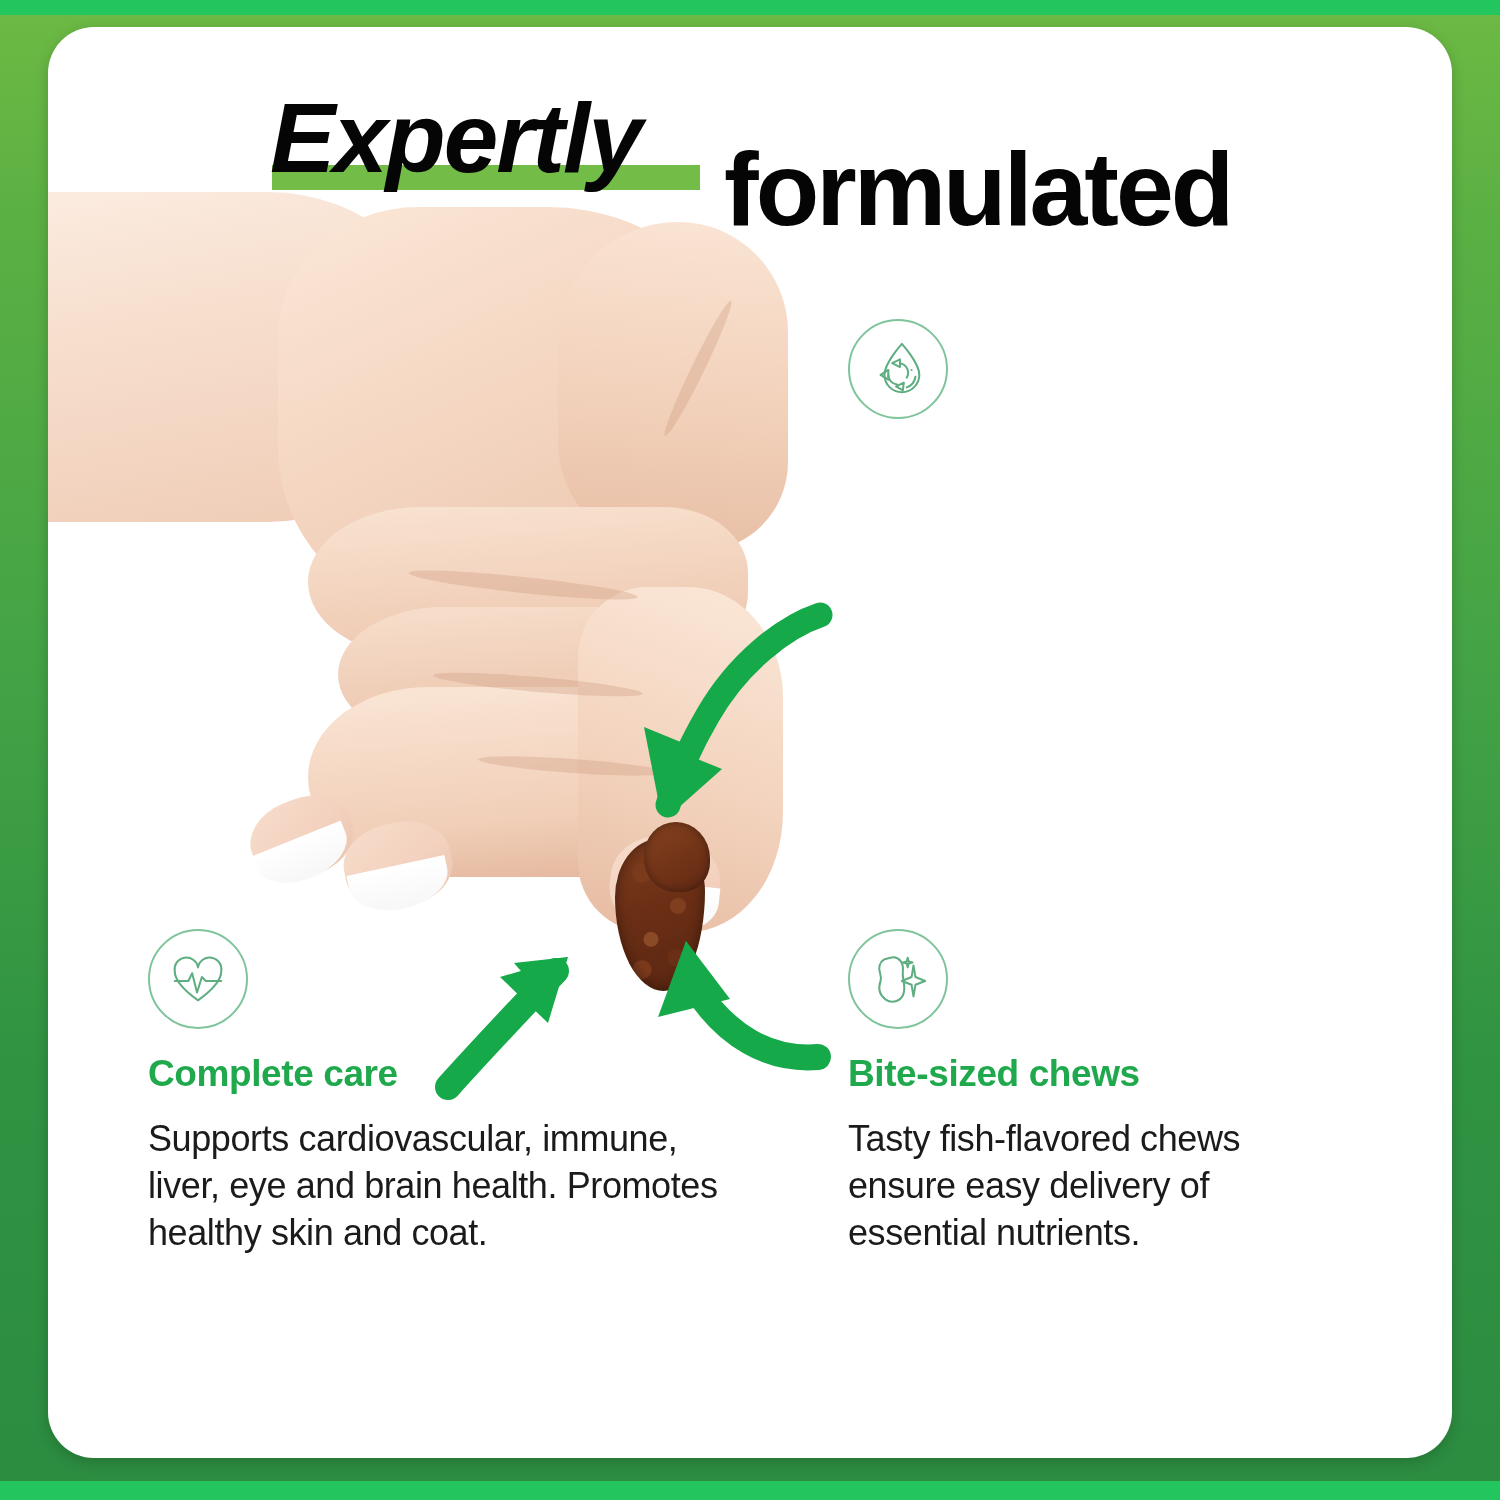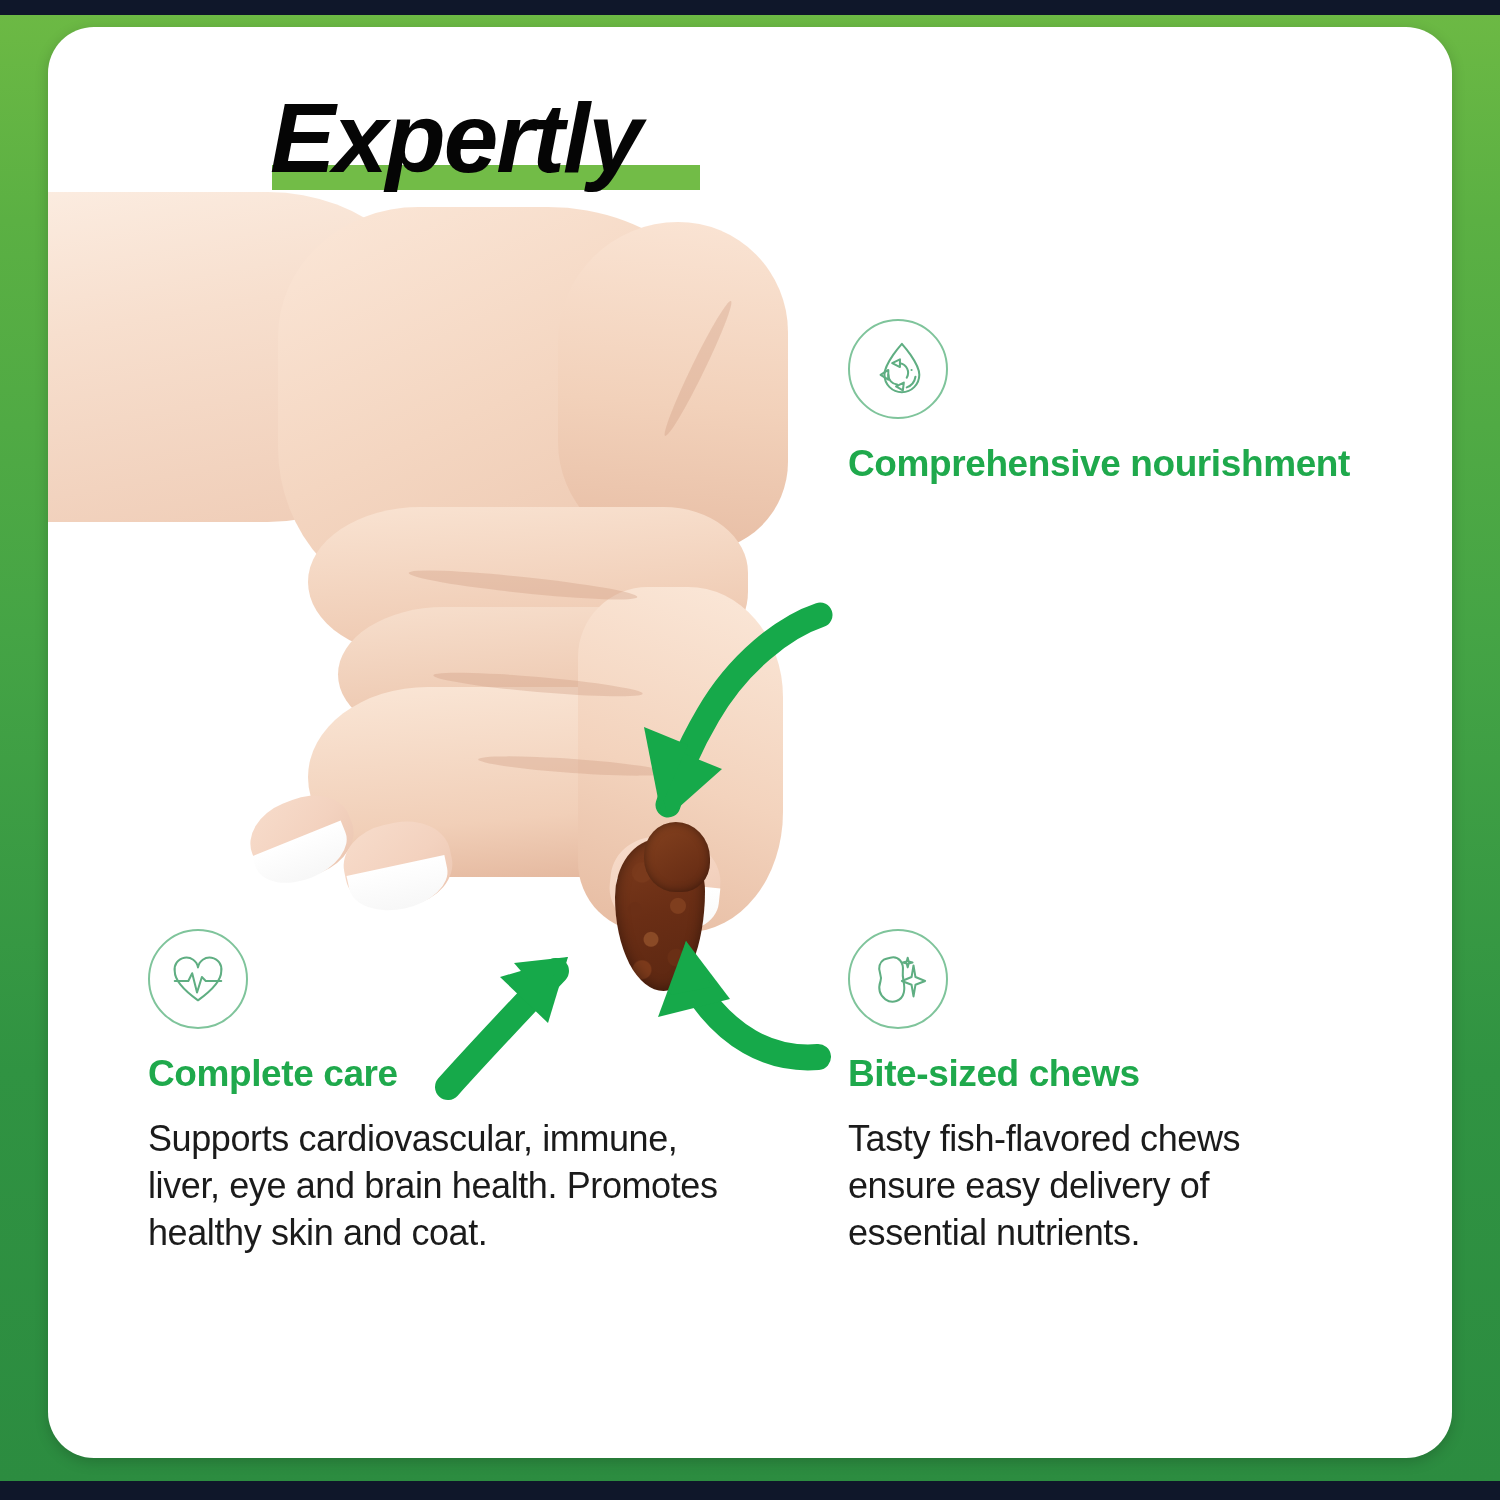--- a/index.html
+++ b/index.html
@@ -2,21 +2,21 @@
 <html><head>
 <meta charset="utf-8">
 <style>
   html,body{margin:0;padding:0;}
   body{
     width:1500px;height:1500px;
     background:#ffffff;
     font-family:"Liberation Sans", sans-serif;
     overflow:hidden;
   }
-  .stage{position:relative;width:1500px;height:1500px;overflow:hidden;background:#0f172a;}
+  .stage{position:relative;width:1500px;height:1500px;overflow:hidden;background:#22c55e;}
 
   
   .green-frame{
     position:absolute;left:0;top:15px;width:1500px;height:1466px;
     background:linear-gradient(180deg,#6CB944 0%,#5BB043 14%,#45A445 42%,#309342 72%,#2C8C40 100%);
   }
   
   .card{
     position:absolute;left:48px;top:27px;width:1404px;height:1431px;
     background:#ffffff;border-radius:46px;
@@ -148,20 +148,21 @@
 
   <div class="green-frame"></div>
 
   <div class="card">
 
     <div class="heading">
       <div class="hl-wrap">
         <div class="hl-bar"></div>
         <div class="hl-word">Expertly</div>
       </div>
+      <div class="h-word2">formulated</div>
     </div>
 
     <div class="hand-wrap">
       <div class="forearm"></div>
       <div class="palm"></div>
       <div class="knuck"></div>
       <div class="f-top"></div>
       <div class="f-mid"></div>
       <div class="thumb"></div>
       <div class="idx"></div>
@@ -209,21 +210,20 @@
           <path d="M36 6 C 36 6, 54 26, 54 38 A18 18 0 0 1 18 38 C 18 26, 36 6, 36 6 Z"></path>
           <path d="M50 40 a14 14 0 0 1 -9 11"></path>
           <path d="M26 26 L 34 22 L 34 30 Z"></path>
           <path d="M34 26 a10 10 0 0 1 7 15"></path>
           <path d="M14 38 L 22 33 L 22 43 Z"></path>
           <path d="M22 38 a10 10 0 0 0 9 10"></path>
           <path d="M38 46 L 30 50 L 37 54 Z"></path>
           <circle cx="46" cy="33" r="1.1" fill="#5FAE82" stroke="none"></circle>
         </svg>
       </div>
-      <div class="f-title">Comprehensive nourishment</div>
     </div>
 
     <div class="feat feat-chews">
       <div class="ic-circle">
         <svg width="62" height="62" viewBox="0 0 64 64" fill="none" stroke="#5FAE82" stroke-width="2.1" stroke-linecap="round" stroke-linejoin="round">
           <path d="M24 10 C 33 8, 38 15, 37 24 C 36 32, 40 38, 38 46 C 36 55, 26 58, 19 53 C 12 48, 12 40, 14 34 C 16 28, 11 24, 13 18 C 15 12, 19 11, 24 10 Z"></path>
           <path d="M48 18 L 50 30 L 60 34 L 50 38 L 48 50 L 46 38 L 36 34 L 46 30 Z"></path>
           <path d="M42 10 L 43 14 L 47 15 L 43 16 L 42 20 L 41 16 L 37 15 L 41 14 Z"></path>
         </svg>
       </div>

